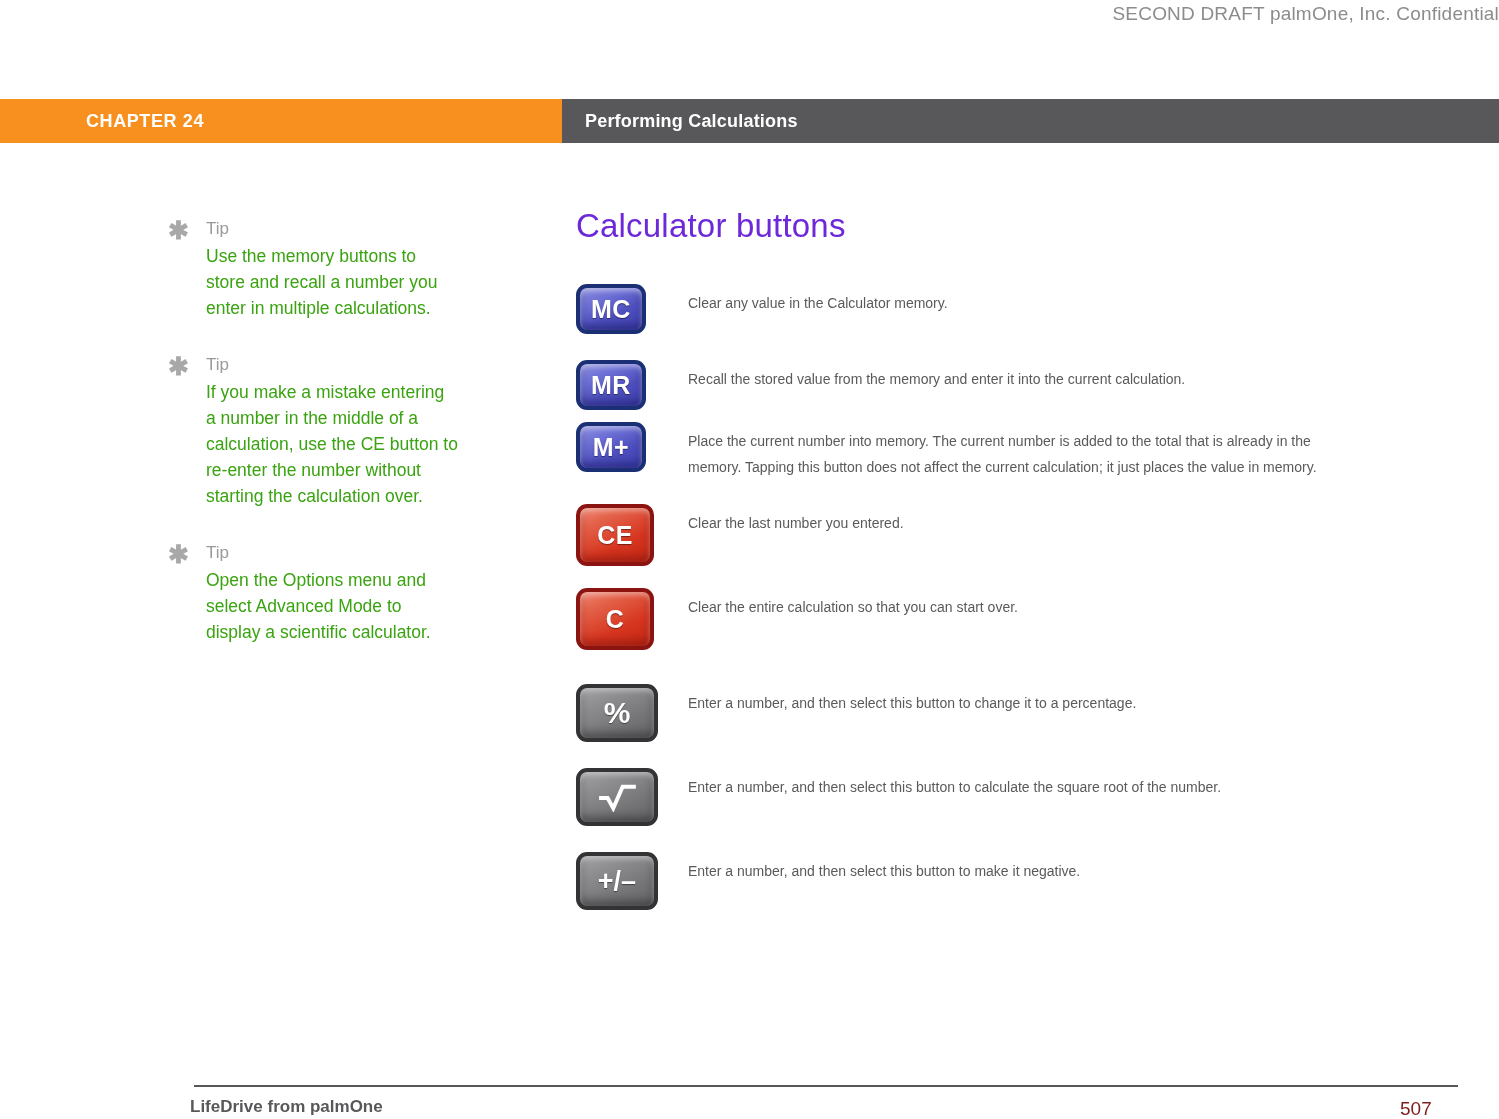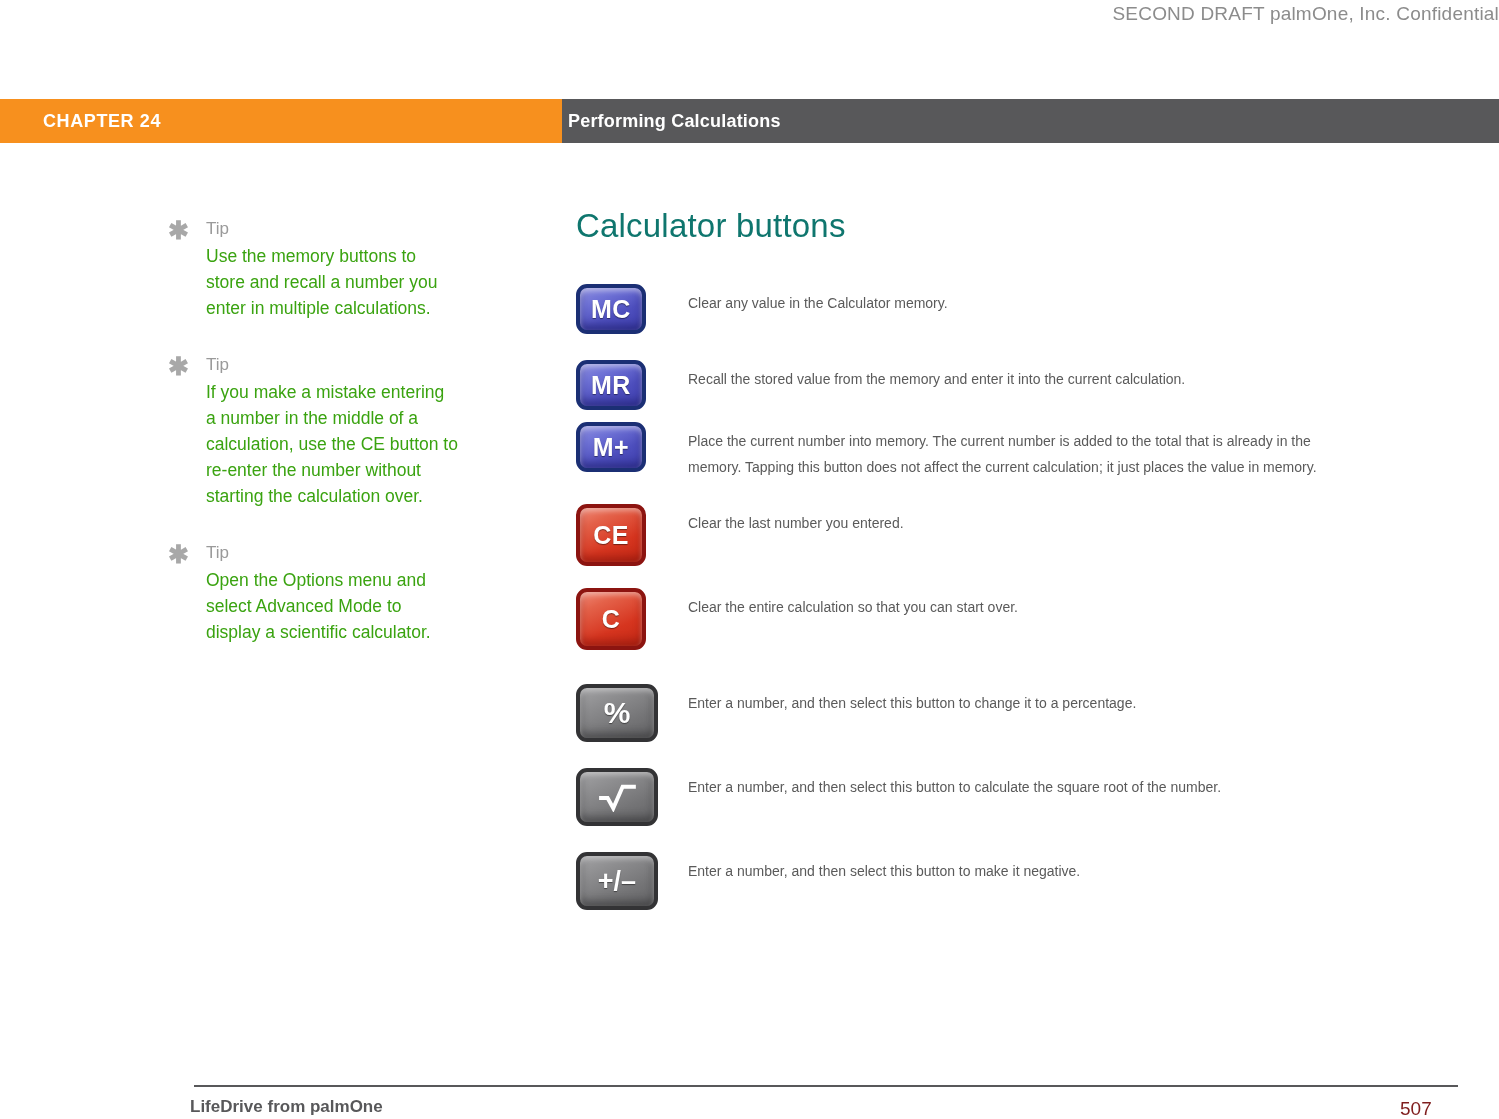--- a/index.html
+++ b/index.html
@@ -37,38 +37,38 @@
     left: 0;
     width: 1499px;
     height: 44px;
     display: flex;
   }
   .banner-left {
     width: 562px;
     background: #f7901e;
     display: flex;
     align-items: center;
-    justify-content: center;
+    justify-content: flex-end;
     box-sizing: border-box;
     padding-right: 358px;
   }
   .banner-left-label {
     color: #ffffff;
     font-size: 18px;
     font-weight: bold;
     letter-spacing: 0.6px;
     white-space: nowrap;
   }
   .banner-right {
     flex: 1;
     background: #58585a;
     display: flex;
     align-items: center;
     box-sizing: border-box;
-    padding-left: 6px;
+    padding-left: 23px;
   }
   .banner-right-label {
     color: #ffffff;
     font-size: 18px;
     font-weight: bold;
     letter-spacing: 0.2px;
     white-space: nowrap;
   }
 
   
@@ -112,21 +112,21 @@
   }
 
   
   .main {
     position: absolute;
     left: 576px;
     top: 206px;
     width: 790px;
   }
   .page-title {
-    color: #0f766e;
+    color: #6d28d9;
     font-size: 33px;
     font-weight: normal;
     letter-spacing: 0.2px;
     margin: 0 0 38px 0;
     line-height: 40px;
   }
 
   .btn-row {
     display: flex;
     align-items: flex-start;
@@ -163,21 +163,21 @@
     height: 50px;
     border-radius: 11px;
     border: 4px solid #1b2f74;
     background: linear-gradient(155deg, #8e8fe0 0%, #6f72d6 28%, #4e4fbe 62%, #3f3fae 100%);
     box-shadow: inset 0 3px 5px rgba(255,255,255,0.45),
                 inset 0 -5px 8px rgba(20,20,90,0.5);
     font-size: 25px;
     letter-spacing: 0.5px;
   }
   .key.red {
-    width: 70px;
+    width: 78px;
     height: 62px;
     border-radius: 11px;
     border: 4px solid #8c1410;
     background: linear-gradient(155deg, #f08a78 0%, #e4624a 25%, #d6351f 65%, #c22714 100%);
     box-shadow: inset 0 3px 5px rgba(255,255,255,0.4),
                 inset 0 -5px 8px rgba(120,15,10,0.5);
     font-size: 25px;
     letter-spacing: 0.5px;
   }
   .key.gray {

